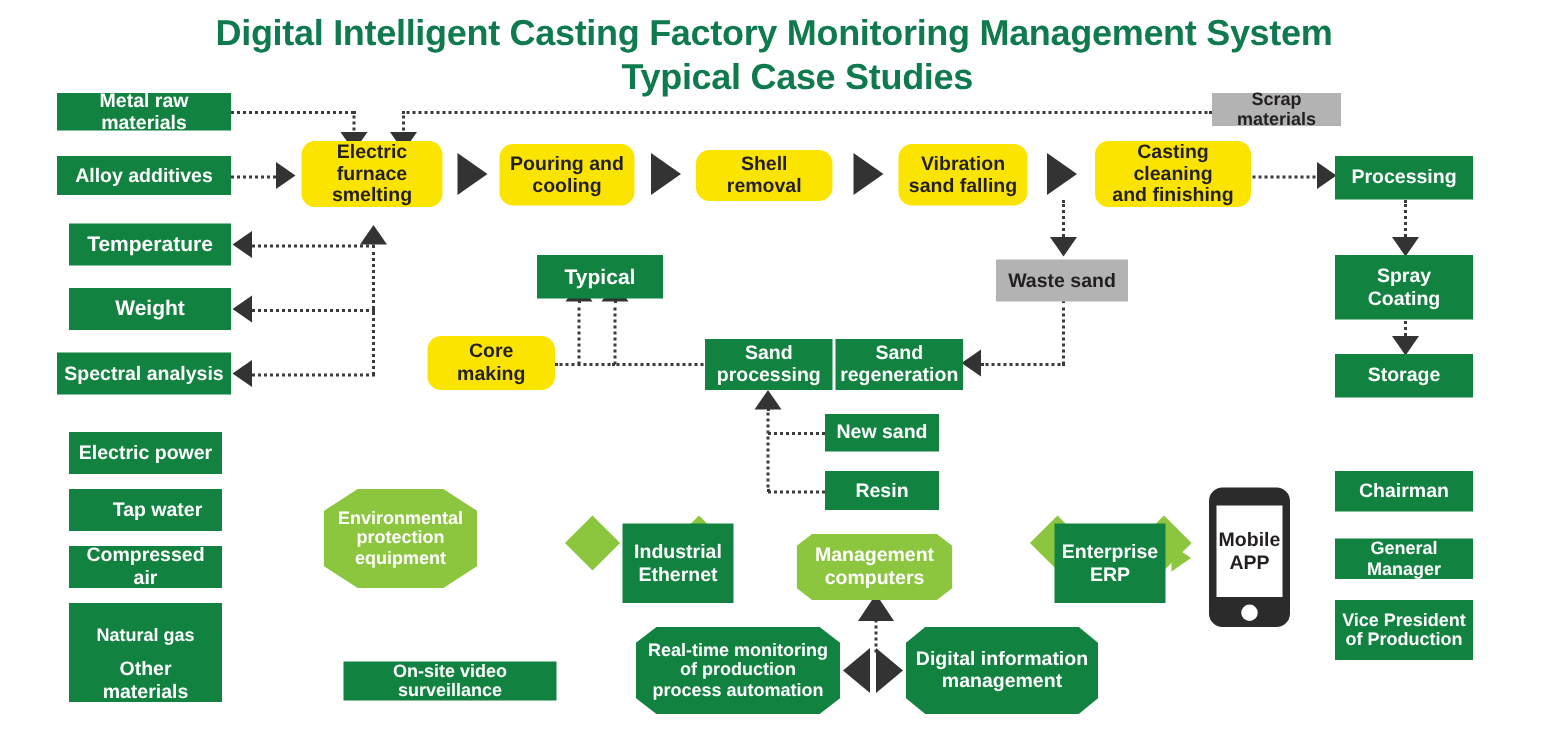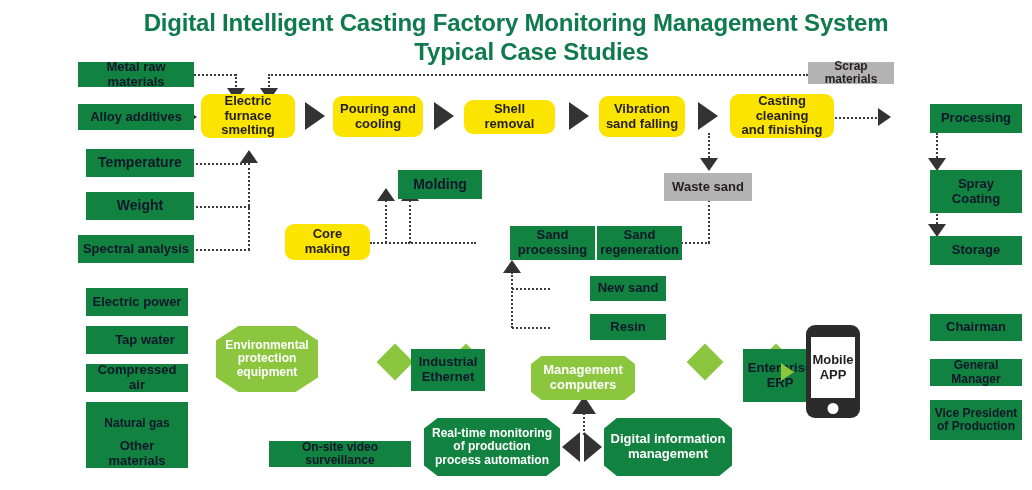--- a/index.html
+++ b/index.html
@@ -26,21 +26,21 @@
   .node{
     position:absolute;
     box-sizing:border-box;
     display:flex;align-items:center;justify-content:center;
     text-align:center;
     font-weight:bold;
     line-height:1.12;
     padding:2px 4px;
     white-space:pre-line;
   }
-  .green{background:#11823f;color:#0f172a;margin-left:40px;}
+  .green{background:#11823f;color:#ffffff;}
   .yellow{background:#fbe400;color:#231f20;border-radius:9px;}
   .gray{background:#b3b3b3;color:#231f20;}
   .lime{background:#8cc63f;color:#ffffff;}
   .greenround{background:#11823f;color:#ffffff;border-radius:9px;}
   .limeround{background:#8cc63f;color:#ffffff;border-radius:9px;}
 
   .oct{
     clip-path:polygon(22% 0,78% 0,100% 22%,100% 78%,78% 100%,22% 100%,0 78%,0 22%);
   }
   .cutcorner{
@@ -228,21 +228,21 @@
     <span>Processing</span>
   </div>
   <div class="node green" style="left:890px;top:170px;width:92px;height:43px;font-size:13px;">
     <span>Spray Coating</span>
   </div>
   <div class="node green" style="left:890px;top:236px;width:92px;height:29px;font-size:13px;">
     <span>Storage</span>
   </div>
 
   <div class="node green" style="left:358px;top:170px;width:84px;height:29px;font-size:14px;">
-    <span>Molding</span>
+    <span>Typical</span>
   </div>
   <div class="node yellow" style="left:285px;top:224px;width:85px;height:36px;font-size:13px;">
     <span>Core making</span>
   </div>
   <div class="node green" style="left:470px;top:226px;width:85px;height:34px;font-size:13px;">
     <span>Sand
 processing</span>
   </div>
   <div class="node green" style="left:557px;top:226px;width:85px;height:34px;font-size:13px;">
     <span>Sand
@@ -259,21 +259,21 @@
     <span>Environmental
 protection
 equipment</span>
   </div>
   <div class="node green" style="left:229px;top:441px;width:142px;height:26px;font-size:12px;">
     <span>On-site video surveillance</span>
   </div>
 
   <div class="diamond" style="left:382px;top:349px;width:26px;height:26px;"></div>
   <div class="diamond" style="left:453px;top:349px;width:26px;height:26px;"></div>
-  <div class="node green" style="left:371px;top:349px;width:74px;height:42px;font-size:13px;">
+  <div class="node green" style="left:415px;top:349px;width:74px;height:53px;font-size:13px;">
     <span>Industrial
 Ethernet</span>
   </div>
 
   <div class="diamond" style="left:692px;top:349px;width:26px;height:26px;"></div>
   <div class="diamond" style="left:763px;top:349px;width:26px;height:26px;"></div>
   <div class="node green" style="left:703px;top:349px;width:74px;height:53px;font-size:13px;">
     <span>Enterprise
 ERP</span>
   </div>

